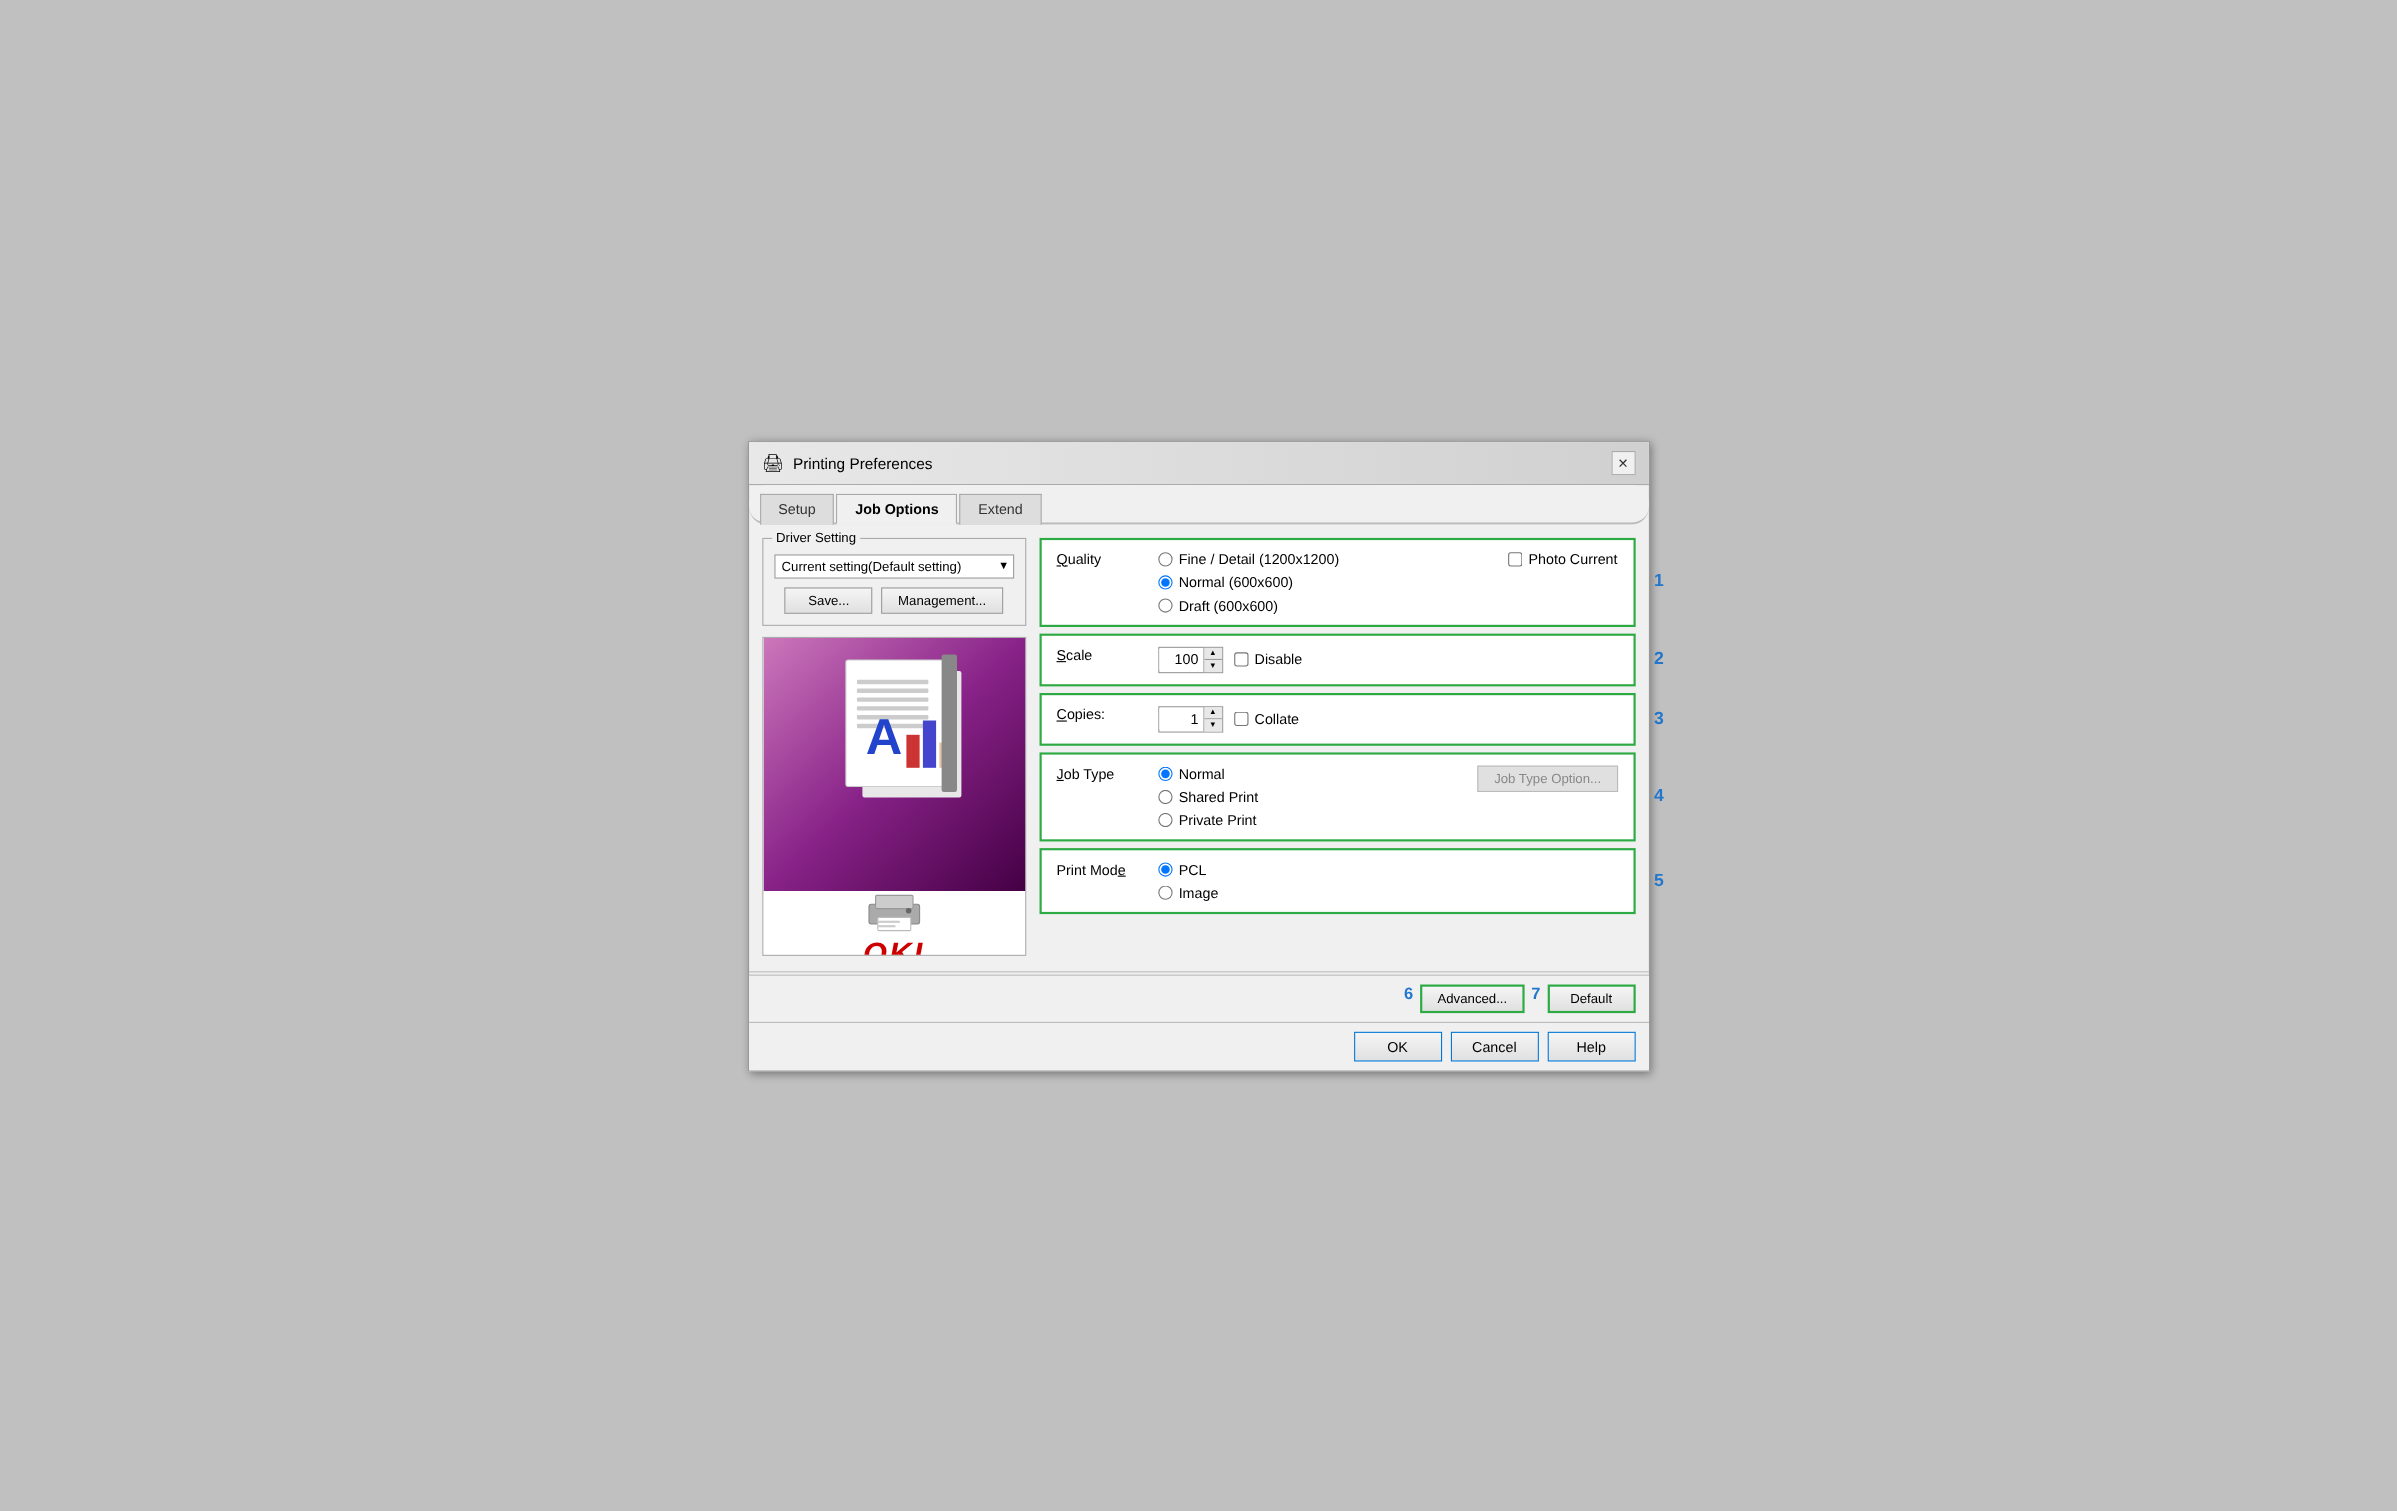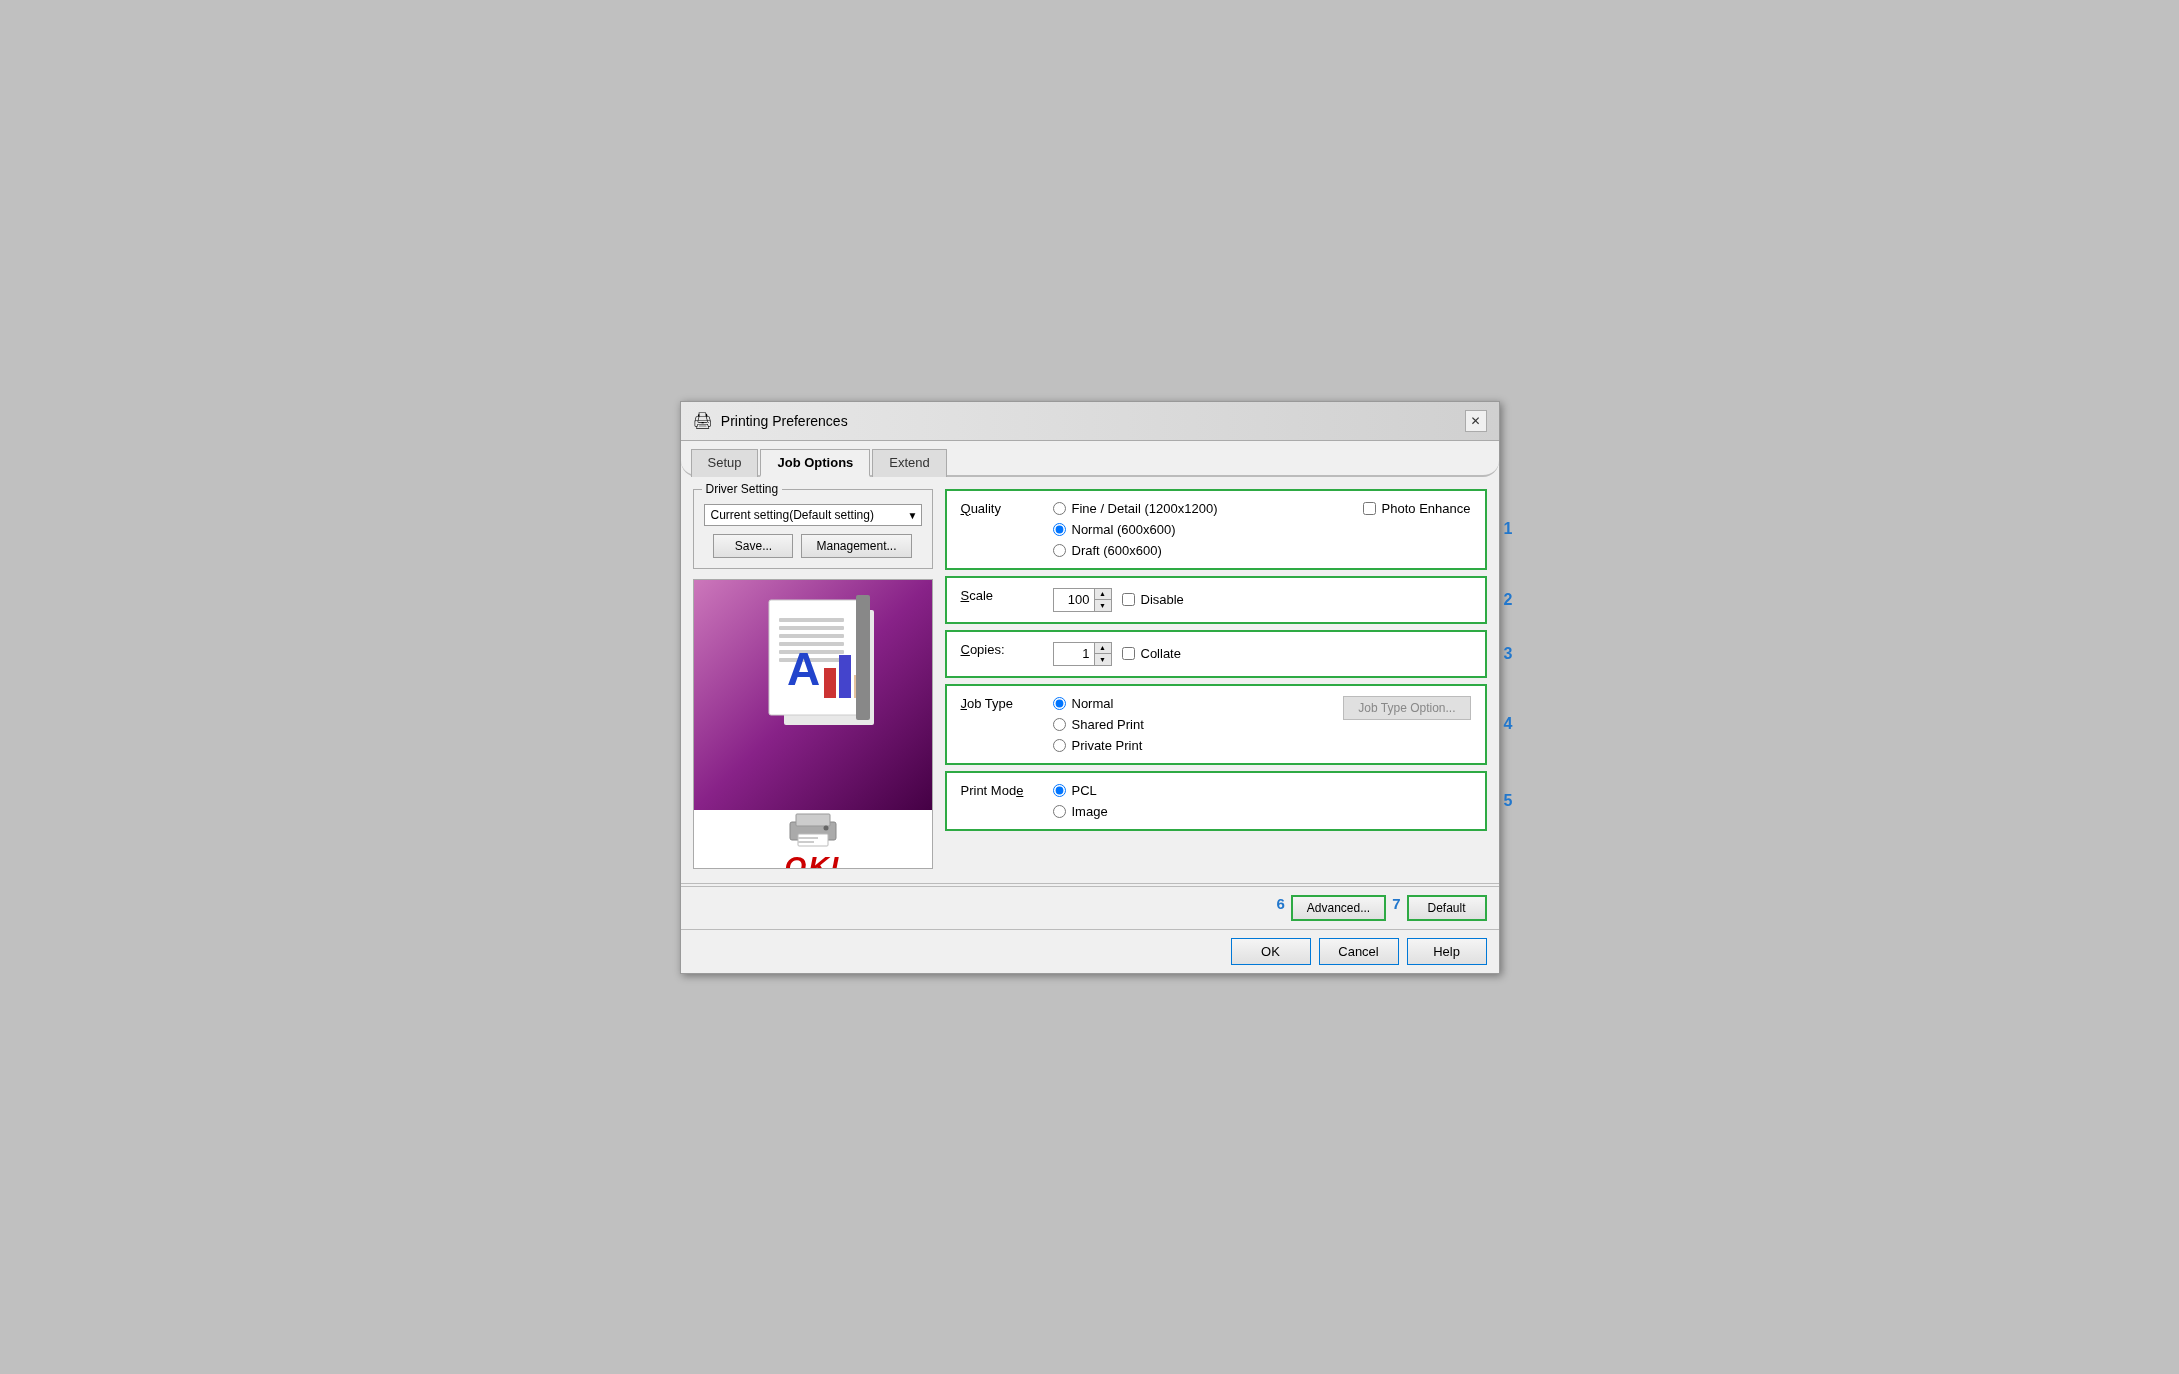--- a/index.html
+++ b/index.html
@@ -444,21 +444,21 @@
               <span>Normal (600x600)</span>
             </label>
             <label class="radio-item">
               <input type="radio" name="quality" class="radio-input" style="">
               <span>Draft (600x600)</span>
             </label>
           </div>
           <div class="quality-right">
             <label class="checkbox-item">
               <input type="checkbox" class="checkbox-input" style="">
-              <span>Photo Enhance</span>
+              <span>Photo Current</span>
             </label>
           </div>
         </div>
         <span class="section-number">1</span>
       </div>
 
       <div class="section-box">
         <div class="section-content">
           <span class="section-label"><span>S</span>cale</span>
           <div class="scale-content">

